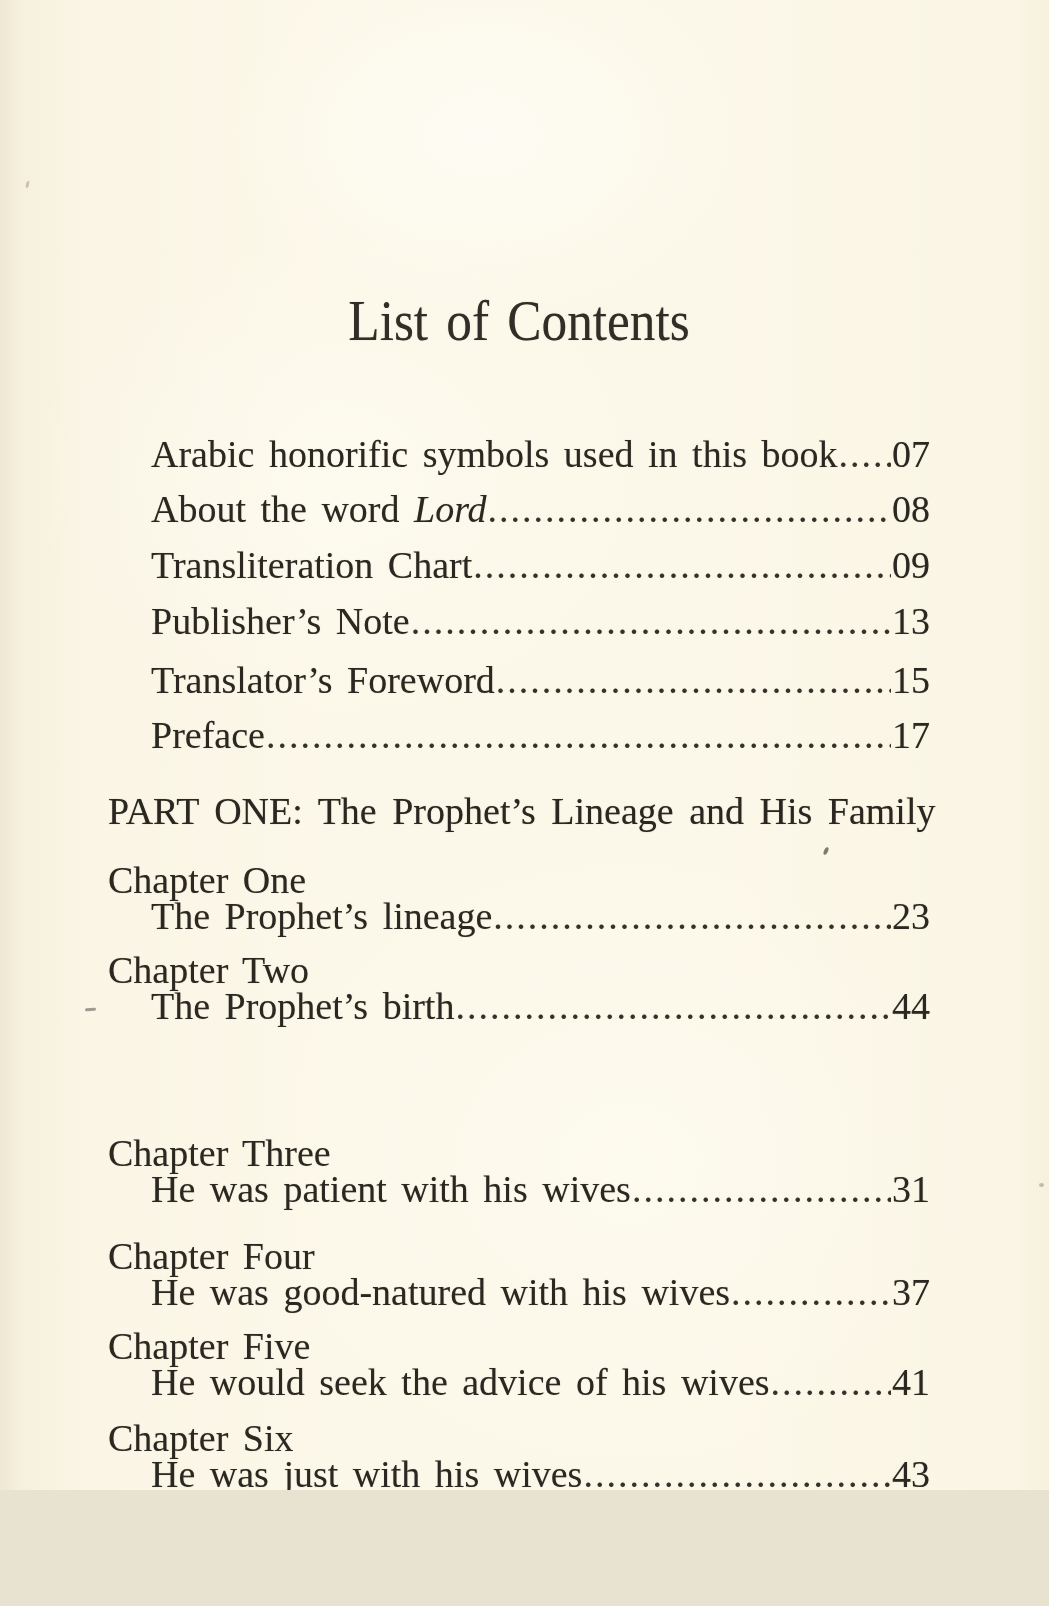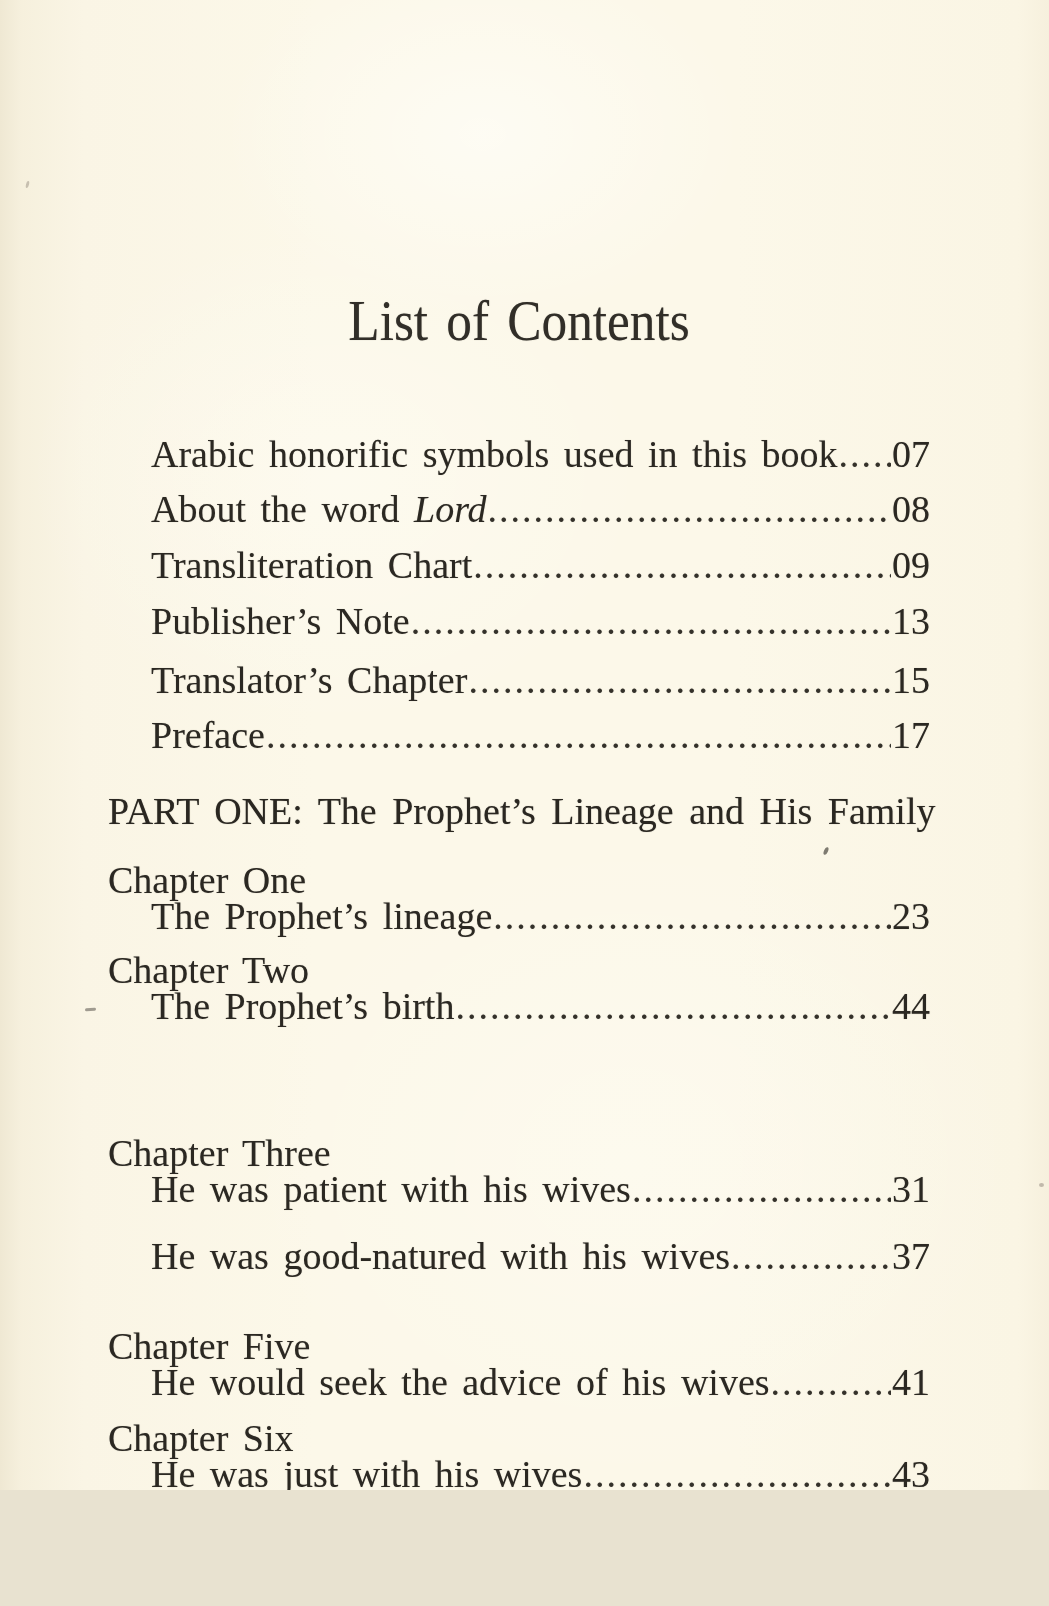--- a/index.html
+++ b/index.html
@@ -95,21 +95,21 @@
       <span class="pg">09</span>
   </div>
 
   <div class="row r4">
     <span class="lbl">Publisher’s Note</span>
       <span class="leader">................................................................................................................................................................</span>
       <span class="pg">13</span>
   </div>
 
   <div class="row r5">
-    <span class="lbl">Translator’s Chapter</span>
+    <span class="lbl">Translator’s Foreword</span>
       <span class="leader">................................................................................................................................................................</span>
       <span class="pg">15</span>
   </div>
 
   <div class="row r6">
     <span class="lbl">Preface</span>
       <span class="leader">................................................................................................................................................................</span>
       <span class="pg">17</span>
   </div>
 
@@ -137,20 +137,21 @@
   <div class="chapter c3">
     <div class="ch-name">Chapter Three</div>
     <div class="ch-line">
         <span class="lbl">He was patient with his wives</span>
         <span class="leader">................................................................................................................................................................</span>
         <span class="pg">31</span>
       </div>
   </div>
 
   <div class="chapter c4">
+    <div class="ch-name">Chapter Four</div>
     <div class="ch-line">
         <span class="lbl">He was good-natured with his wives</span>
         <span class="leader">................................................................................................................................................................</span>
         <span class="pg">37</span>
       </div>
   </div>
 
   <div class="chapter c5">
     <div class="ch-name">Chapter Five</div>
     <div class="ch-line">

